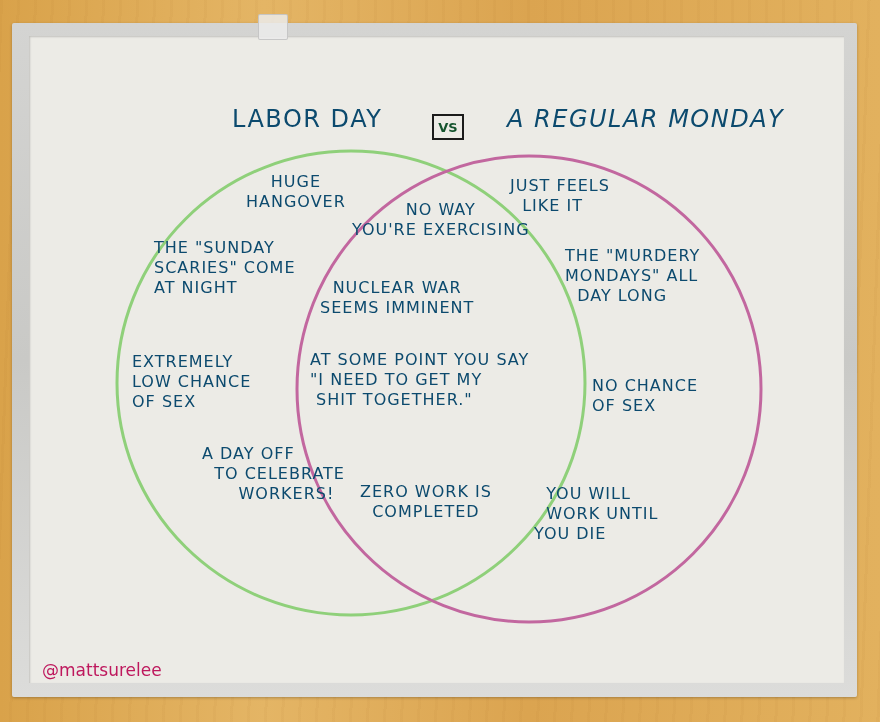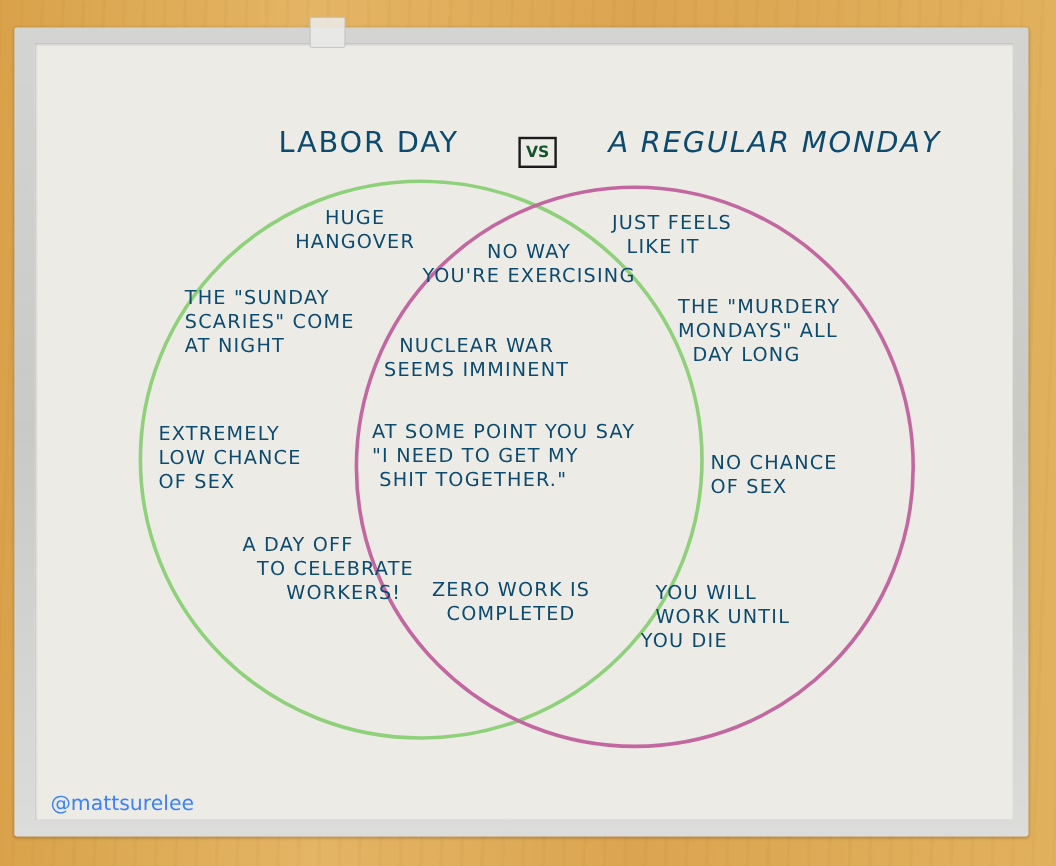--- a/index.html
+++ b/index.html
@@ -46,21 +46,21 @@
     width: 32px; height: 26px;
     border: 2px solid #1b1b1b;
     font-size: 13px; font-weight: bold; color:#14532d;
     display: flex; align-items: center; justify-content: center;
     box-sizing: border-box;
   }
   .item { font-size: 16px; }
   .c { text-align: center; }
   .handle {
     position: absolute; left: 42px; top: 660px;
-    font-size: 17px; color: #3b82f6;
+    font-size: 17px; color: #be185d;
     font-family: "DejaVu Sans", sans-serif;
   }
 </style>
 </head>
 <body>
 
 <div class="wood-grain"></div>
 <div class="frame"></div>
 <div class="board"></div>
 <div class="clip"></div>

